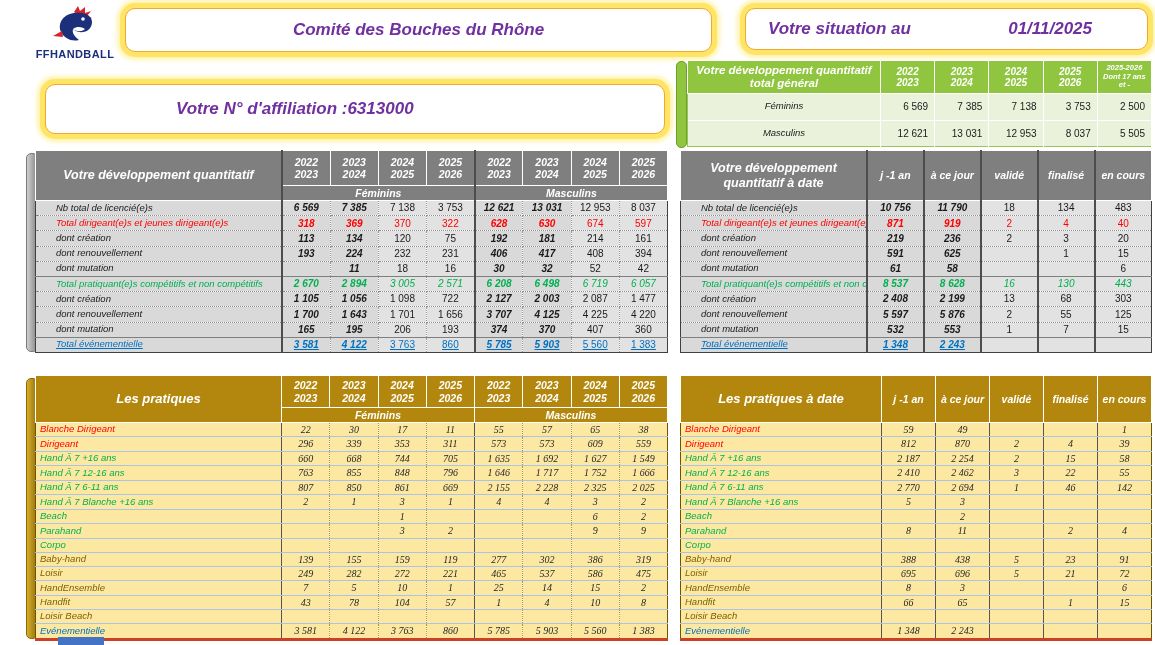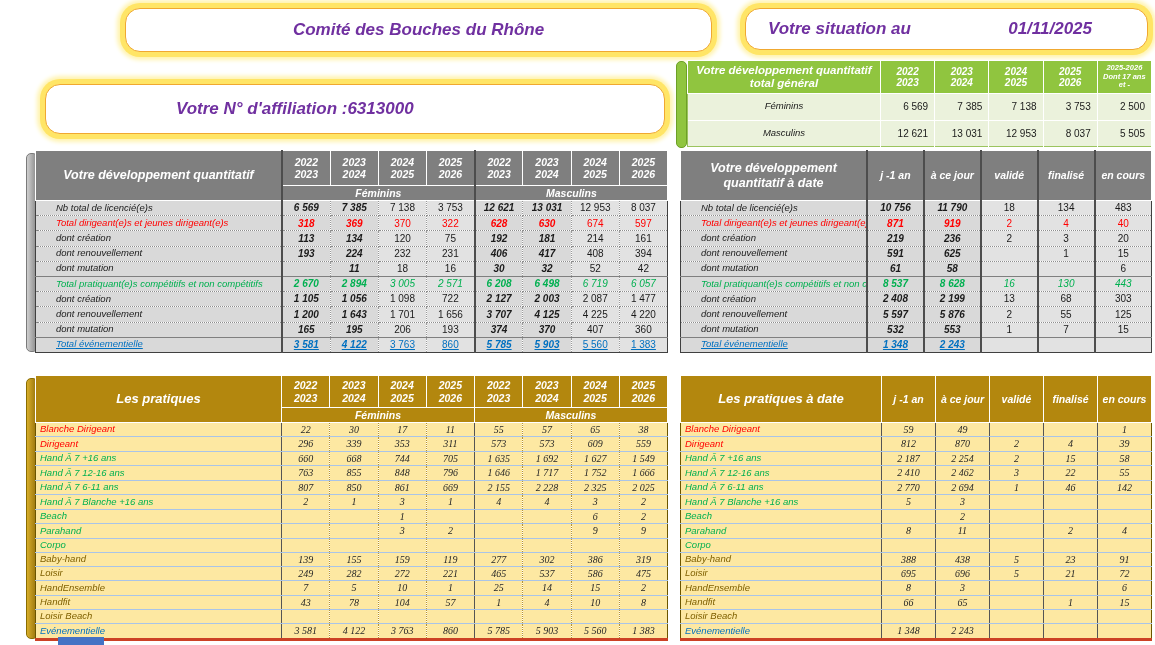--- a/index.html
+++ b/index.html
@@ -1,19 +1,19 @@
 <!DOCTYPE html>
 <html><head>
 <meta charset="utf-8">
 <style>
   html,body{margin:0;padding:0;background:#fff;font-family:"Liberation Sans",sans-serif;}
   .canvas{position:relative;width:1155px;height:645px;background:#fff;overflow:hidden;}
 
   
-  .banner{position:absolute;background:#fff;border:1px solid #F0A830;border-radius:15px;
+  .banner{position:absolute;background:#fff;border:1px solid #F0A830;border-radius:10px;
           box-shadow:0 0 0 5px #FFE566, 0 0 4px 8px #FFF3AE;display:flex;align-items:center;}
   .banner-text{color:#7030A0;font-weight:bold;font-style:italic;font-size:17px;white-space:nowrap;}
   #title-banner{left:125px;top:8px;width:585px;height:42px;justify-content:center;}
   #situation-banner{left:745px;top:8px;width:403px;height:42px;justify-content:space-between;padding:0 55px 0 22px;box-sizing:border-box;align-items:center;}
   #affiliation-banner{left:45px;top:84px;width:620px;height:50px;justify-content:flex-start;padding:0 95px 0 130px;box-sizing:border-box;}
 
   
   #logo{position:absolute;left:22px;top:5px;width:106px;text-align:center;}
   #logo .logo-text{font-size:11px;font-weight:800;color:#1B2F7A;letter-spacing:.4px;margin-top:-3px;}
 
@@ -89,20 +89,30 @@
   #t-pratdate .ttl{width:200px;}
 
   
   #sheet-tab{position:absolute;left:58px;top:637px;width:46px;height:8px;background:#4472C4;}
 </style>
 </head>
 <body>
 
 <div class="canvas">
 
+  <div id="logo">
+    <svg width="48" height="42" viewBox="0 0 48 42">
+      <path d="M23 7 l4 -6 2 5 5 -4 0 6 6 -2 -4 5 5 2 -7 3 Z" fill="#D8232A"></path>
+      <path d="M25 8 C13 8 6 18 10 27 C13 33 20 37 28 35 C23 31 21 28 22 24 C30 31 41 26 41 17 C41 11 34 7 25 8 Z" fill="#1B2F7A"></path>
+      <path d="M11 26 L2 31 L12 32 Z" fill="#D8232A"></path>
+      <path d="M22 24 C26 27 31 27 34 24 C31 22 26 21 22 24 Z" fill="#fff"></path>
+      <circle cx="32" cy="14" r="1.8" fill="#fff"></circle>
+    </svg>
+    <div class="logo-text">FFHANDBALL</div>
+  </div>
 
   <div class="banner" id="title-banner">
     <span class="banner-text">Comité des Bouches du Rhône</span>
   </div>
 
   <div class="banner" id="situation-banner">
     <span class="banner-text">Votre situation au</span>
     <span class="banner-text">01/11/2025</span>
   </div>
 
@@ -255,21 +265,21 @@
             <td class="v hist">1 056</td>
             <td class="v">1 098</td>
             <td class="v">722</td>
             <td class="v hist gs">2 127</td>
             <td class="v hist">2 003</td>
             <td class="v">2 087</td>
             <td class="v">1 477</td>
           </tr>
           <tr class="c-black">
             <td class="lab">dont renouvellement</td>
-            <td class="v hist gs">1 200</td>
+            <td class="v hist gs">1 700</td>
             <td class="v hist">1 643</td>
             <td class="v">1 701</td>
             <td class="v">1 656</td>
             <td class="v hist gs">3 707</td>
             <td class="v hist">4 125</td>
             <td class="v">4 225</td>
             <td class="v">4 220</td>
           </tr>
           <tr class="c-black">
             <td class="lab">dont mutation</td>

